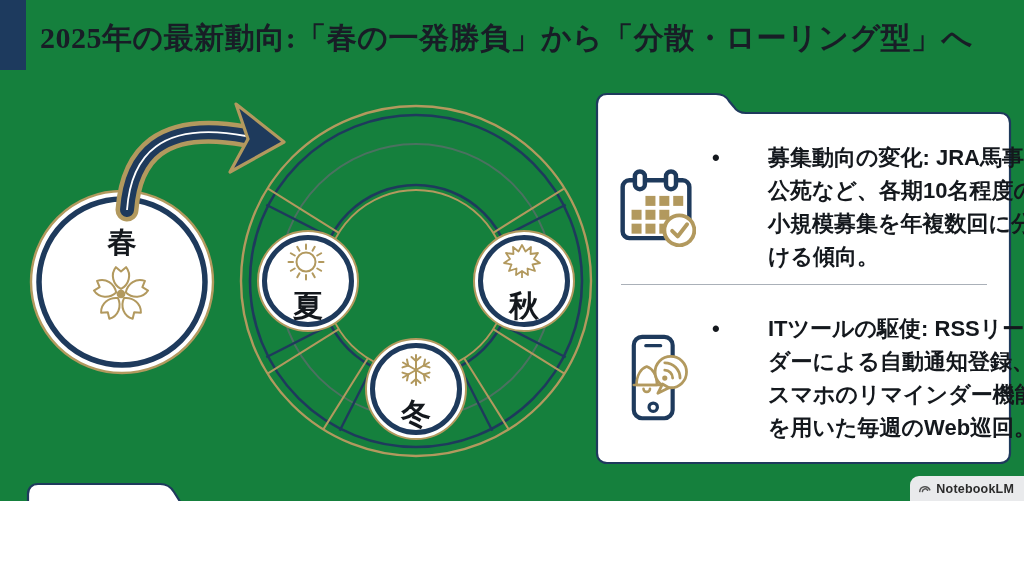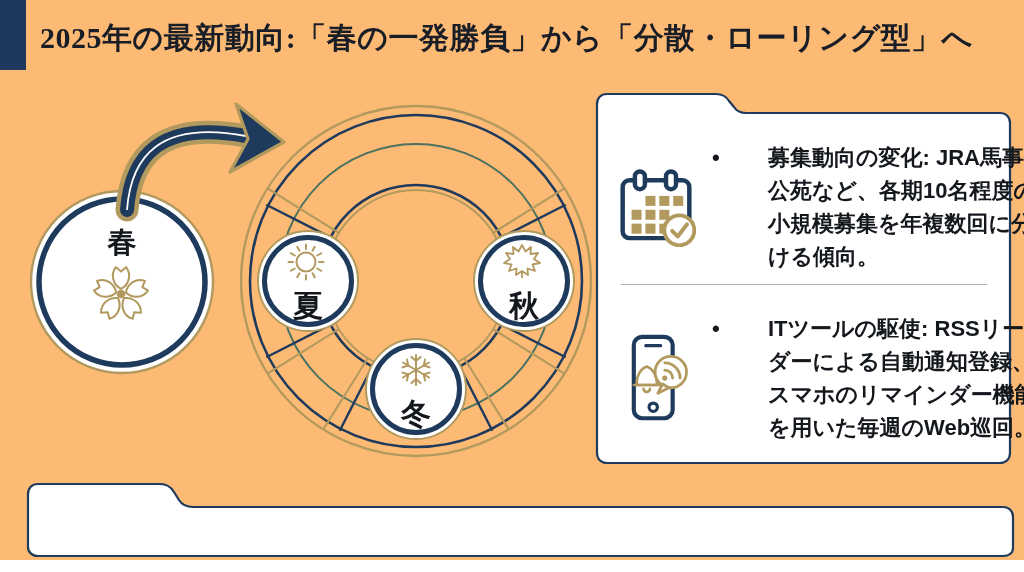--- a/index.html
+++ b/index.html
@@ -1,16 +1,16 @@
 <!DOCTYPE html>
 <html><head>
 <meta charset="utf-8">
 <style>
   html,body{margin:0;padding:0;background:#ffffff;}
-  .slide{position:relative;width:1024px;height:560px;background:#fdba74;overflow:hidden;
+  .slide{position:relative;width:1024px;height:501px;background:#15803d;overflow:hidden;
          font-family:"Liberation Sans","DejaVu Sans",sans-serif;}
   
   .accent-bar{position:absolute;left:0;top:0;width:26px;height:70px;background:#1d3a5e;}
   .page-title{position:absolute;left:40px;top:12px;width:975px;height:52px;
               font-family:"Liberation Serif","DejaVu Serif",serif;
               font-size:30px;font-weight:700;color:#181d26;line-height:52px;
               letter-spacing:.5px;white-space:nowrap;}
   
   .draw{position:absolute;left:0;top:0;width:1024px;height:572px;}
   
@@ -209,14 +209,20 @@
         </g>
       </svg>
     </div>
     <div class="panel-text">
       <span class="bullet">•</span>
       <span class="txt">ITツールの駆使: RSSリーダーによる自動通知登録、スマホのリマインダー機能を用いた毎週のWeb巡回。</span>
     </div>
   </div>
 
 
+  <div class="wm">
+    <svg width="14" height="14" viewBox="0 0 16 16">
+      <path d="M2,11 A6,6 0 0 1 13.5,9 M5,11 A3.2,3.2 0 0 1 11,9.5" fill="none" stroke="#555" stroke-width="1.7" stroke-linecap="round"></path>
+    </svg>
+    <span>NotebookLM</span>
+  </div>
 
 </div>
 
 </body></html>

